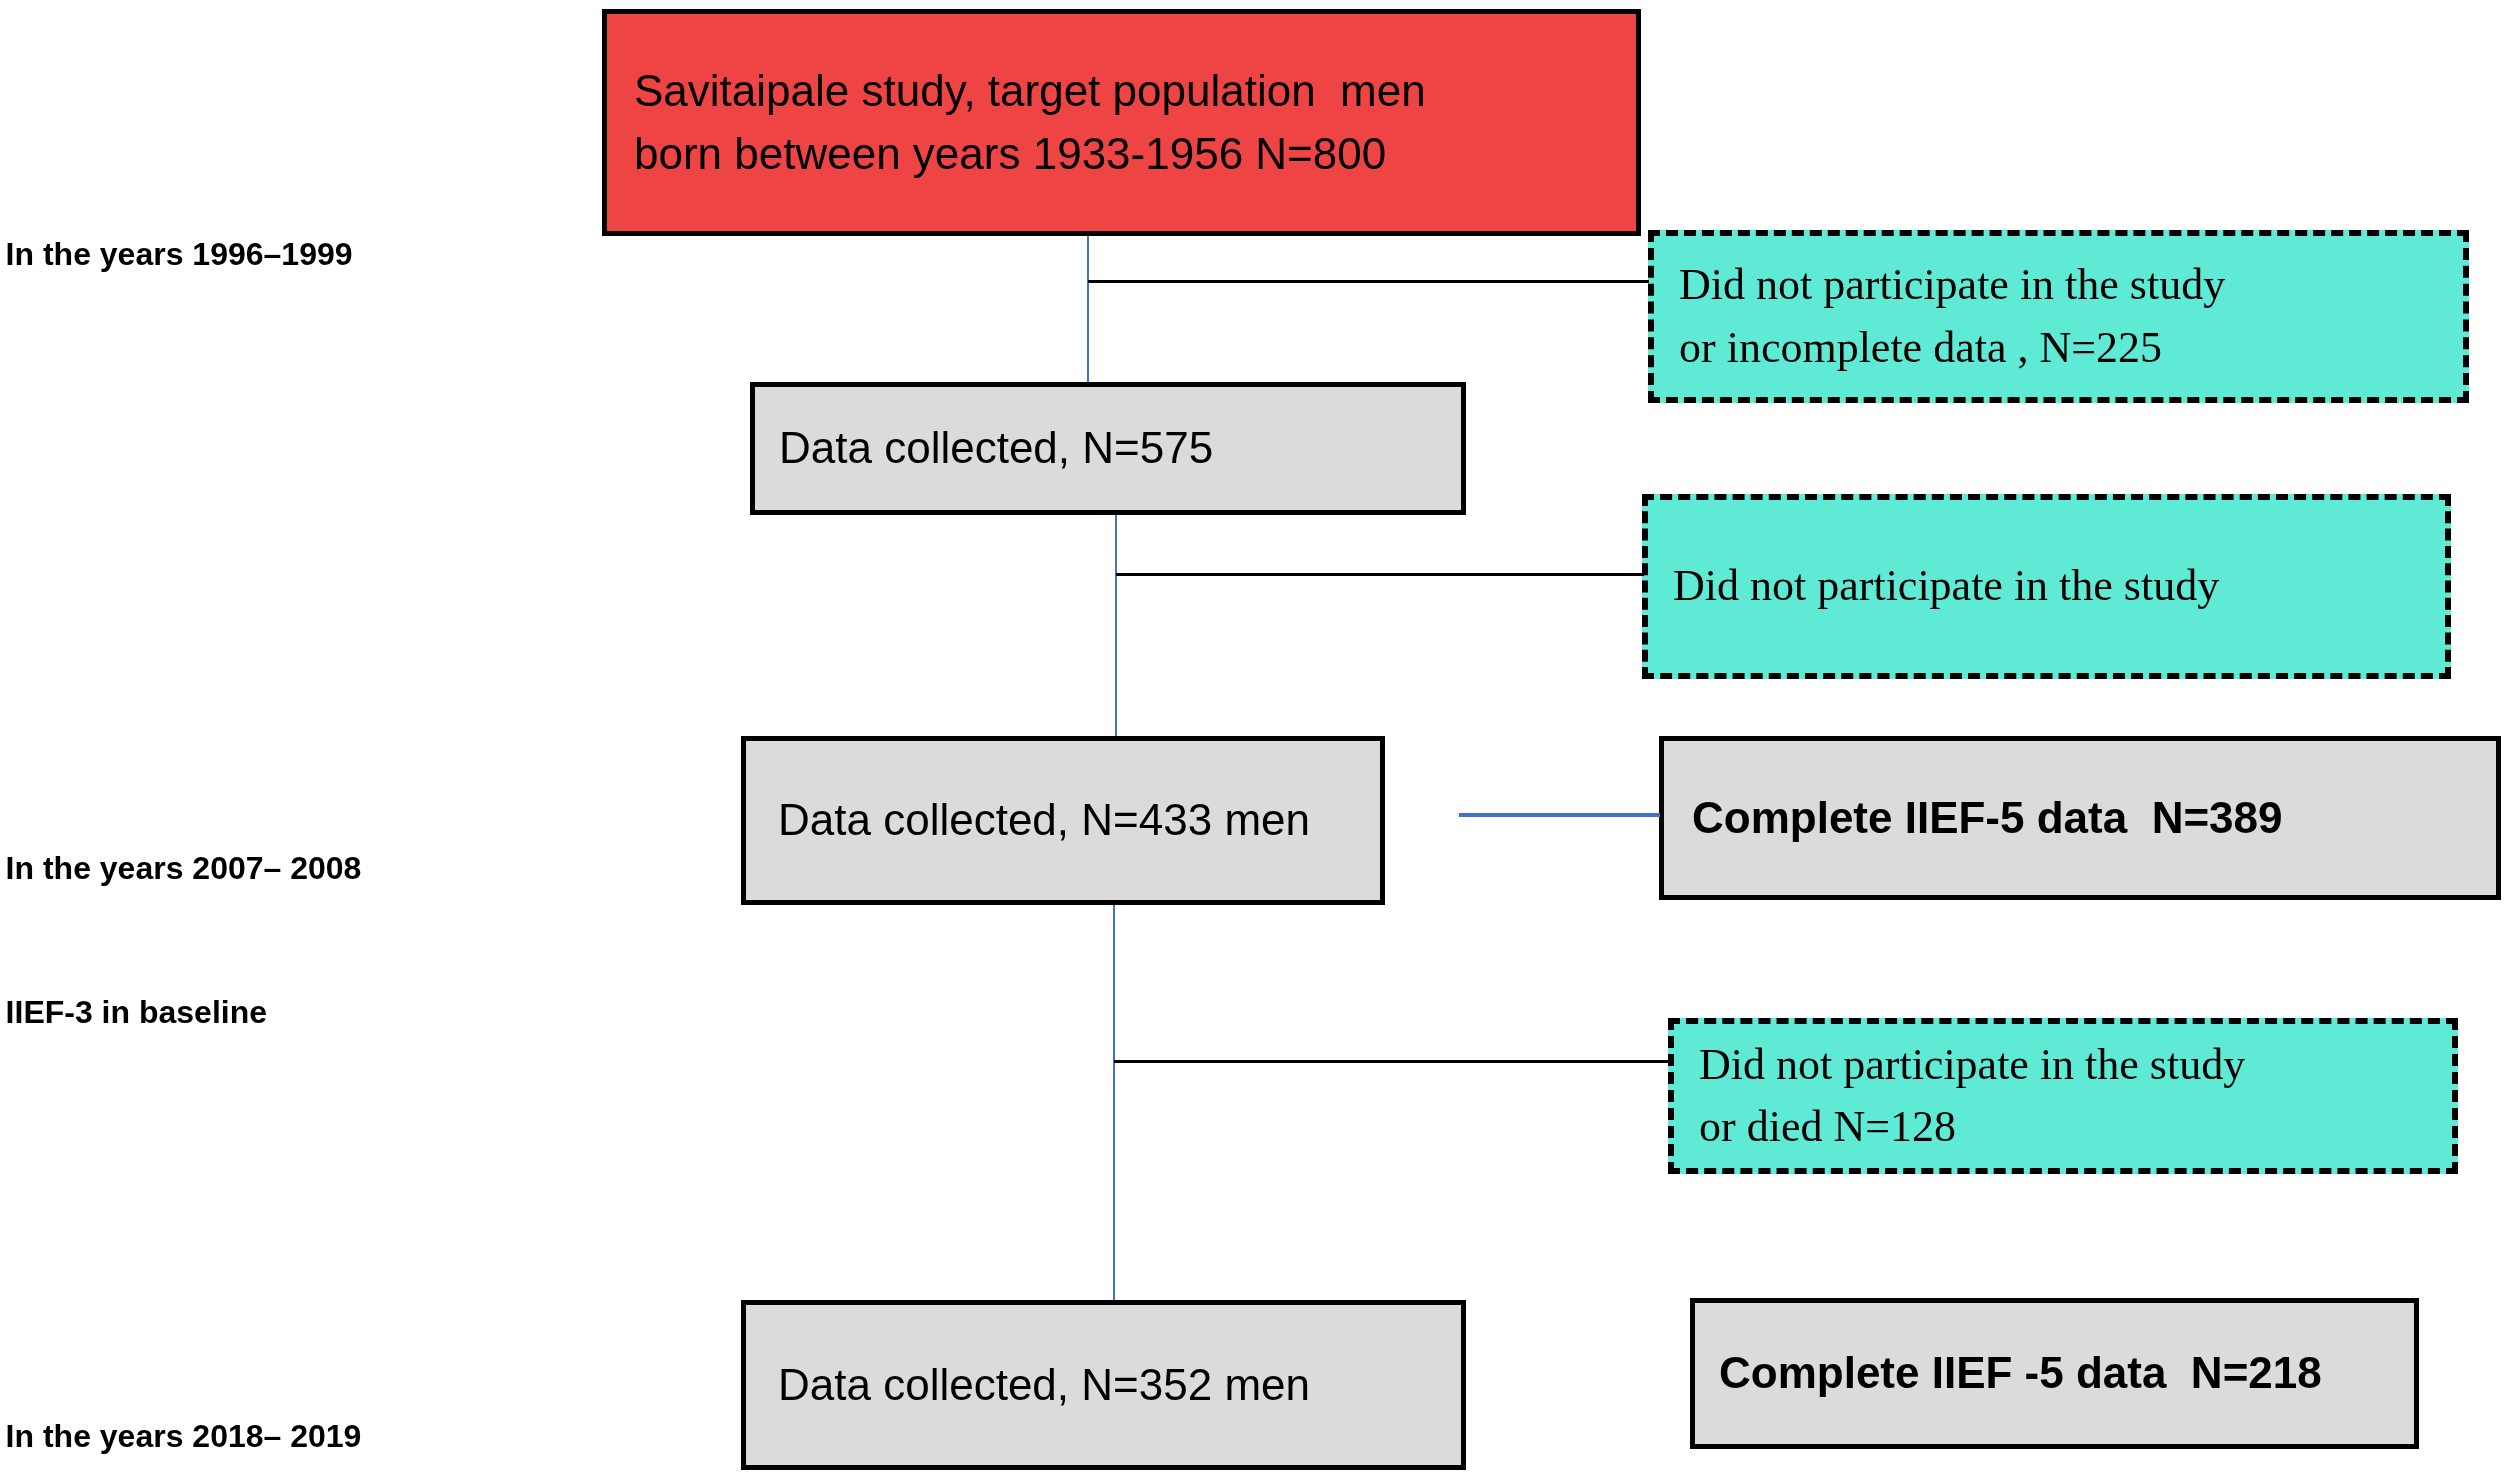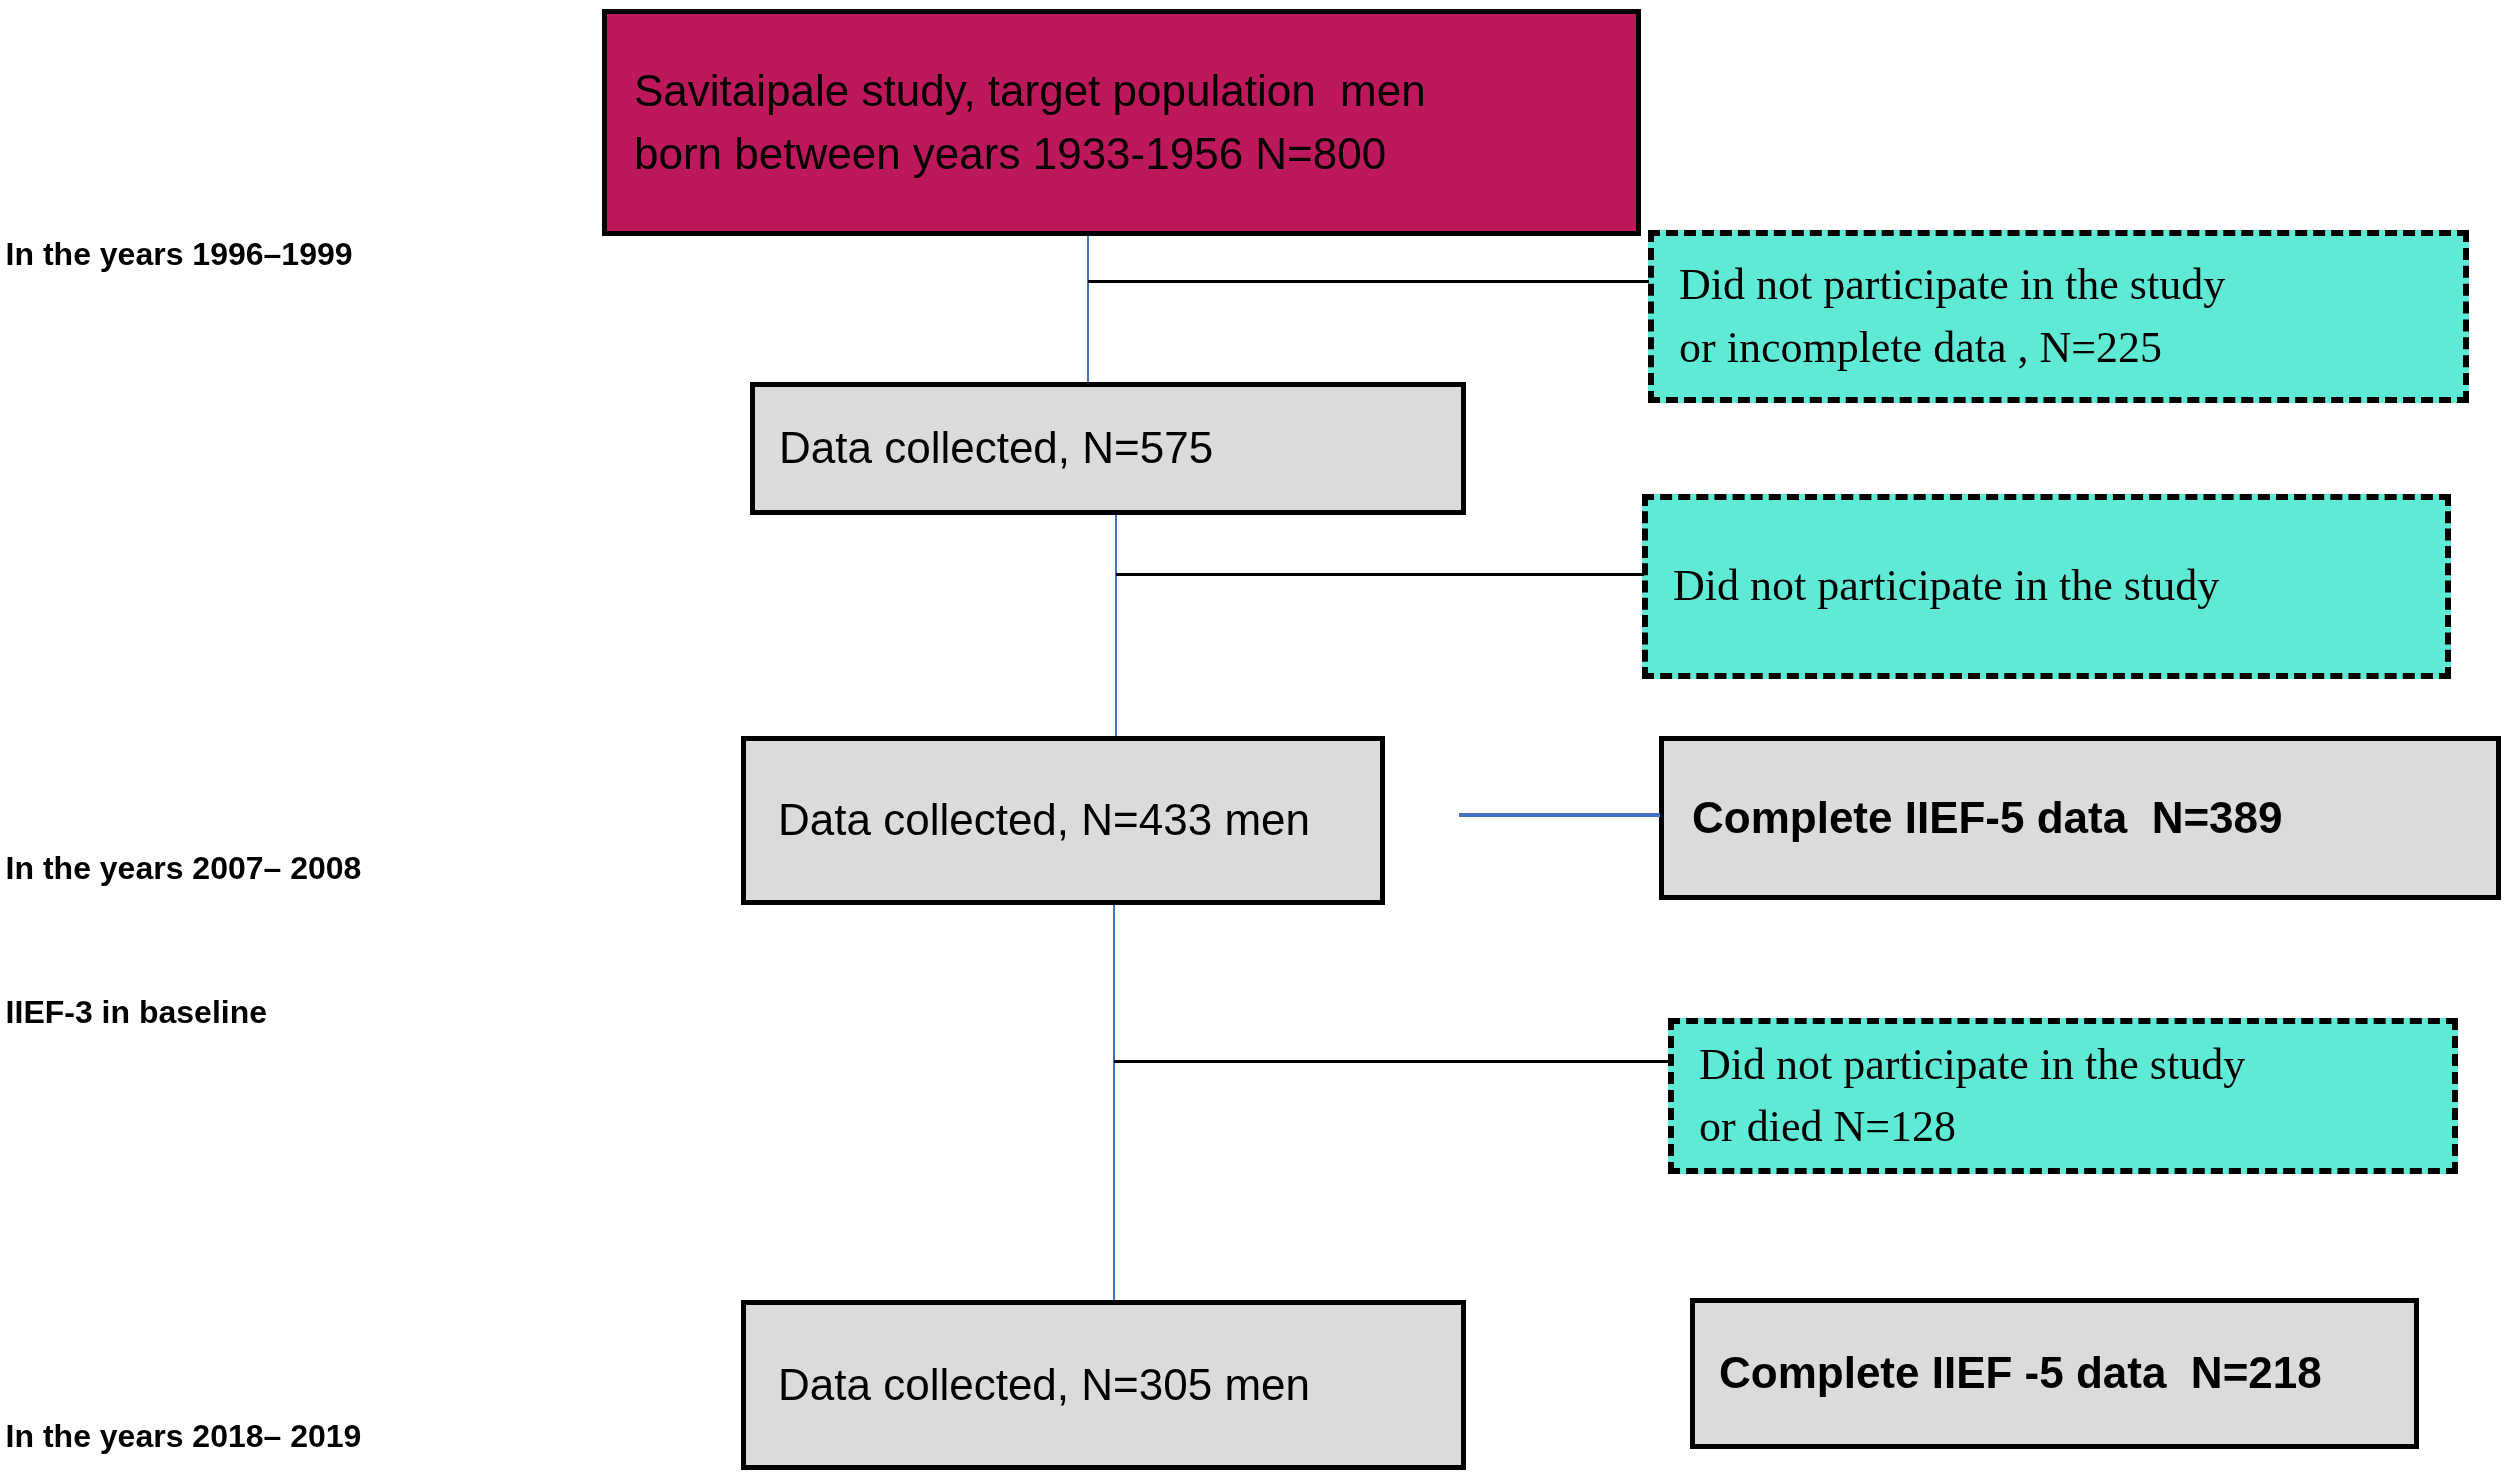--- a/index.html
+++ b/index.html
@@ -16,21 +16,21 @@
     position:absolute;
     box-sizing:border-box;
     display:flex;
     flex-direction:column;
     justify-content:center;
     font-size:44px;
     line-height:1.42;
     letter-spacing:0;
   }
   .line{white-space:pre;display:block;}
-  .solid{border:5.6px solid #000;background:#be185d;}
+  .solid{border:5.6px solid #000;background:#ef4444;}
   .gray{border:5.6px solid #000;background:var(--gray,#DBDBDB);}
   .dashed{border:6.3px dashed #000;background:#5eead4;font-family:Liberation Serif, serif;}
   .bold{font-weight:bold;}
   .stage-label{
     position:absolute;
     font-weight:bold;
     font-size:32px;
     line-height:1.5;
     white-space:pre;
   }
@@ -105,21 +105,21 @@
   <div class="node gray bold" id="box-348">
     <span class="line">Complete IIEF-5 data  N=389</span>
   </div>
 
   <div class="node dashed" id="box-excl-128">
     <span class="line">Did not participate in the study</span>
     <span class="line">or died N=128</span>
   </div>
 
   <div class="node gray" id="box-305">
-    <span class="line">Data collected, N=305 men</span>
+    <span class="line">Data collected, N=352 men</span>
   </div>
 
   <div class="node gray bold" id="box-218">
     <span class="line">Complete IIEF -5 data  N=218</span>
   </div>
 
   <div class="vline" id="v1"></div>
   <div class="hline-black" id="h1"></div>
   <div class="vline" id="v2"></div>
   <div class="hline-black" id="h2"></div>

